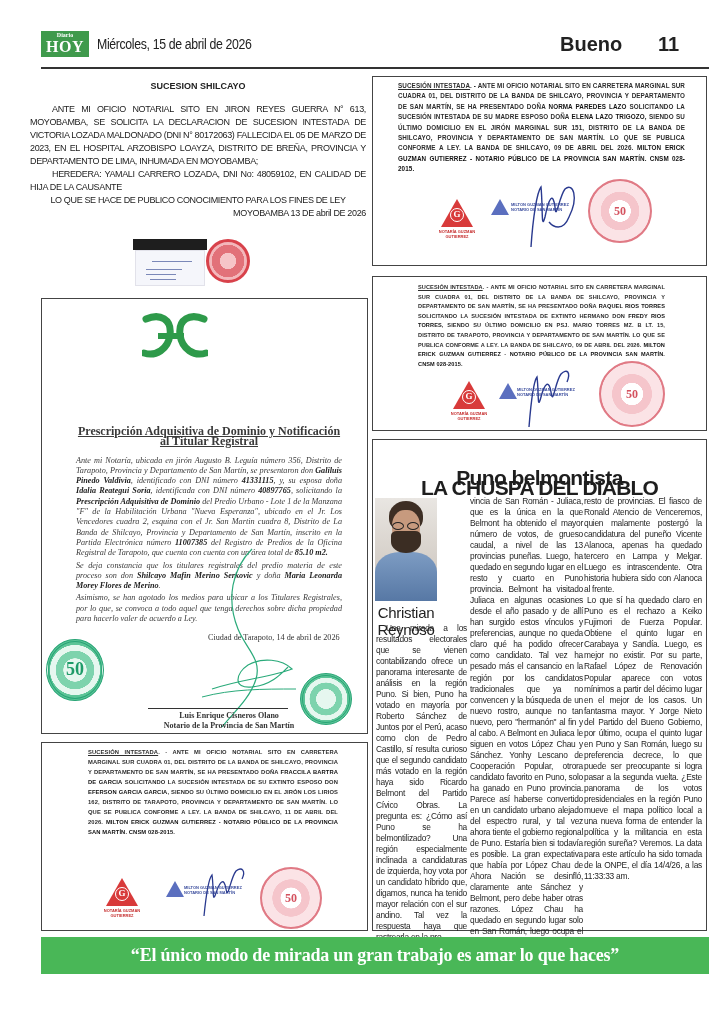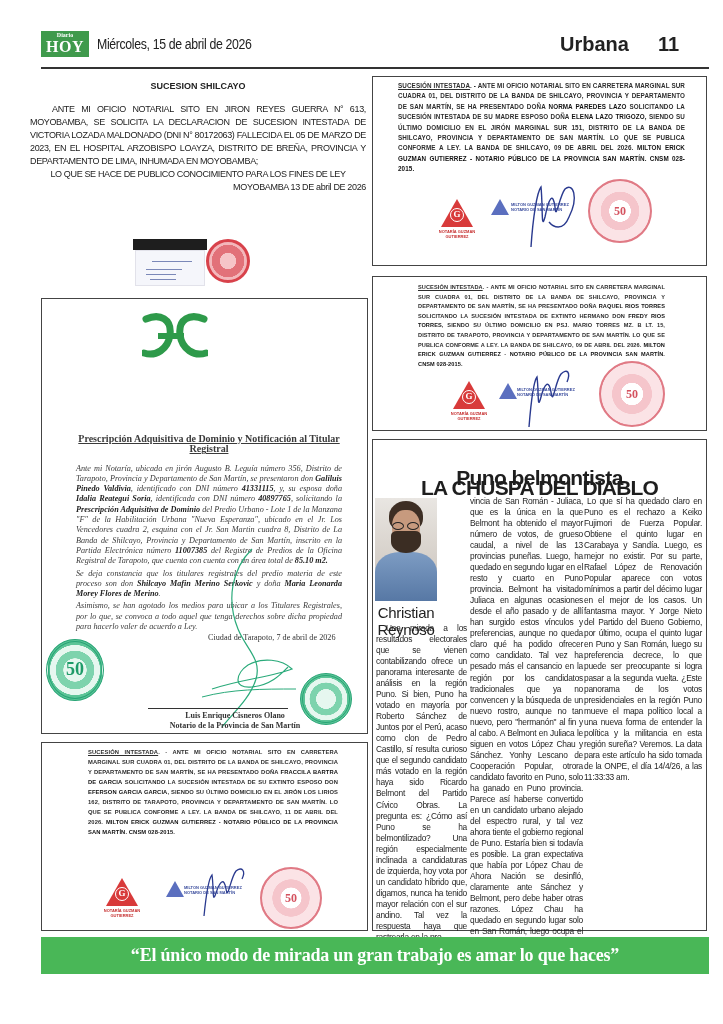--- a/index.html
+++ b/index.html
@@ -54,26 +54,26 @@
   .tri-blue { position: absolute; width: 0; height: 0; border-left: 9px solid transparent; border-right: 9px solid transparent; border-bottom: 16px solid #5b6fbf; }
   .tri-blue-label { position: absolute; font-size: 4px; font-weight: bold; color: #3c4e9e; line-height: 5px; }
   .seal-red { position: absolute; border-radius: 50%; border: 2px solid #e07a85; background: radial-gradient(circle, #fff 0 25%, #f5c5cb 26% 45%, #fbe3e6 46% 70%, #f0a3ad 71%); }
   .seal-red .num { position: absolute; left: 0; right: 0; top: 38%; text-align: center; color: #d4525f; font-size: 12px; font-weight: bold; font-family: "Liberation Serif", serif; }
   .sig svg { position: absolute; overflow: visible; }
 
   
   .cn-logo { position: absolute; left: 100px; top: 14px; width: 66px; height: 48px; }
   .cn-name { position: absolute; left: 0; right: 0; top: 68px; text-align: center; font-family: "Liberation Serif", serif; font-weight: bold; color: #2e9a4a; font-size: 15px; letter-spacing: 0.3px; }
   .cn-body { position: absolute; left: 34px; top: 127px; width: 266px; font-family: "Liberation Serif", serif; font-size: 8.2px; line-height: 10.3px; color: #3a3a3a; text-align: justify; }
-  .cn-body .title { text-align: center; font-weight: bold; text-decoration: underline; margin-bottom: 9px; font-size: 10px; margin-top: 8px; }
+  .cn-body .title { text-align: center; font-weight: bold; text-decoration: underline; margin-bottom: 9px; font-size: 12px; }
   .cn-body p { margin-bottom: 2px; font-style: italic; }
   .cn-body b { color: #222; }
   .cn-city { position: absolute; left: 166px; top: 334px; font-family: "Liberation Serif", serif; font-size: 8.2px; color: #333; }
   .cn-sigline { position: absolute; left: 106px; top: 409px; width: 140px; height: 1px; background: #333; }
-  .cn-signame { position: absolute; left: 98px; top: 412px; width: 190px; text-align: center; font-family: "Liberation Serif", serif; font-weight: bold; font-size: 8px; line-height: 10px; color: #333; }
+  .cn-signame { position: absolute; left: 92px; top: 412px; width: 190px; text-align: center; font-family: "Liberation Serif", serif; font-weight: bold; font-size: 8px; line-height: 10px; color: #333; }
   .seal-green { position: absolute; border-radius: 50%; border: 3px double #27a475; background: radial-gradient(circle, #e6f7ef 0 30%, #7dd3ad 31% 50%, #e6f7ef 51% 65%, #5cc497 66%); }
   .seal-green .num { position: absolute; left: 0; right: 0; top: 30%; text-align: center; color: #1e9b68; font-size: 18px; font-weight: bold; font-family: "Liberation Serif", serif; }
 
   
   .art-title { position: absolute; left: 0; right: 0; top: 4px; text-align: center; font-size: 21px; font-weight: bold; color: #1e1e1e; letter-spacing: -0.8px; line-height: 22px; margin-top: 33px; }
   .art-sub { position: absolute; left: 0; right: 0; top: 27px; text-align: center; font-size: 21px; font-weight: bold; color: #1e1e1e; letter-spacing: -0.6px; line-height: 22px; }
   .photo { position: absolute; left: 2px; top: 58px; width: 62px; height: 103px; background: linear-gradient(180deg, #e9e6e2 0%, #dcd7d1 40%, #c8c1ba 100%); overflow: hidden; }
   .photo .hair { position: absolute; left: 14px; top: 3px; width: 34px; height: 30px; border-radius: 50% 50% 40% 40%; background: #3d2e24; }
   .photo .face { position: absolute; left: 17px; top: 12px; width: 28px; height: 34px; border-radius: 45%; background: #c79a7e; }
   .photo .glasses { position: absolute; left: 17px; top: 24px; width: 28px; height: 8px; }
@@ -93,28 +93,29 @@
 </style>
 </head>
 <body>
 
 <div class="header">
   <div class="logo">
     <span class="diario">Diario</span>
     <span class="hoy">HOY</span>
   </div>
   <div class="date">Miércoles, 15 de abril de  2026</div>
-  <div class="section">Urbana</div>
+  <div class="section">Bueno</div>
   <div class="page">11</div>
 </div>
 <div class="header-rule"></div>
 
 <div class="n1 condensed">
   <div class="title">SUCESION SHILCAYO</div>
   <p>ANTE MI OFICIO NOTARIAL SITO EN JIRON REYES GUERRA N° 613, MOYOBAMBA, SE SOLICITA LA DECLARACION DE SUCESION INTESTADA DE VICTORIA LOZADA MALDONADO (DNI N° 80172063) FALLECIDA EL 05 DE MARZO DE 2023, EN EL HOSPITAL ARZOBISPO LOAYZA, DISTRITO DE BREÑA, PROVINCIA Y DEPARTAMENTO DE LIMA, INHUMADA EN MOYOBAMBA;</p>
+  <p>HEREDERA: YAMALI CARRERO LOZADA, DNI No: 48059102, EN CALIDAD DE HIJA DE LA CAUSANTE</p>
   <p class="center">LO QUE SE HACE DE PUBLICO CONOCIMIENTO PARA LOS FINES DE LEY</p>
   <p class="right">MOYOBAMBA 13 DE abril DE 2026</p>
 </div>
 <div class="n1-stamps">
   <div class="black-bar"></div>
   <div class="sig-card">
     <div class="line" style="top:10px;width:40px;left:16px;"></div>
     <div class="line" style="top:18px;width:36px;"></div>
     <div class="line" style="top:23px;width:30px;"></div>
     <div class="line" style="top:28px;width:26px;left:14px;"></div>
@@ -173,21 +174,21 @@
       <path d="M62 6 C48 0 36 6 38 22 C40 36 52 44 64 40" fill="none" stroke="#2e9a4a" stroke-width="7" stroke-linecap="round"></path>
       <rect x="16" y="20" width="26" height="6" fill="#2e9a4a"></rect>
     </svg>
   </div>
   <div class="cn-body">
     <div class="title">Prescripción Adquisitiva de Dominio y Notificación al Titular Registral</div>
     <p><span>Ante mi Notaría, ubicada en jirón Augusto B. Leguía número 356, Distrito de Tarapoto, Provincia y Departamento de San Martín, se presentaron don </span><b>Galiluis Pinedo Valdivia</b><span>, identificado con DNI número </span><b>41331115</b><span>, y, su esposa doña </span><b>Idalia Reategui Soria</b><span>, identificada con DNI número </span><b>40897765</b><span>, solicitando la </span><b>Prescripción Adquisitiva de Dominio</b><span> del Predio Urbano - Lote 1 de la Manzana "F" de la Habilitación Urbana "Nueva Esperanza", ubicado en el Jr. Los Vencedores cuadra 2, esquina con el Jr. San Martin cuadra 8, Distrito de La Banda de Shilcayo, Provincia y Departamento de San Martín, inscrito en la Partida Electrónica número </span><b>11007385</b><span> del Registro de Predios de la Oficina Registral de Tarapoto, que cuenta con cuenta con un área total de </span><b>85.10 m2.</b></p>
     <p><span>Se deja constancia que los titulares registrales del predio materia de este proceso son don </span><b>Shilcayo Mafin Merino Serkovic</b><span> y doña </span><b>Maria Leonarda Morey Flores de Merino</b><span>.</span></p>
     <p>Asimismo, se han agotado los medios para ubicar a los Titulares Registrales, por lo que, se convoca a todo aquel que tenga derechos sobre dicha propiedad para hacerlo valer de acuerdo a Ley.</p>
   </div>
-  <div class="cn-city">Ciudad de Tarapoto, 7 de abril de 2026</div>
+  <div class="cn-city">Ciudad de Tarapoto, 14 de abril de 2026</div>
   <div class="sig">
     <svg style="left:150px;top:240px;" width="110" height="190" viewBox="0 0 110 190">
       <path d="M60 10 C40 30 34 60 46 90 C54 110 70 120 64 140 C58 160 40 175 30 188" fill="none" stroke="#2aaa7a" stroke-width="1.2"></path>
       <path d="M20 150 C50 140 80 138 100 130 C90 120 70 118 56 126 C44 134 40 150 60 148 C80 146 90 134 96 128" fill="none" stroke="#2aaa7a" stroke-width="1.2"></path>
       <path d="M10 158 C40 150 70 150 104 150" fill="none" stroke="#2aaa7a" stroke-width="1"></path>
     </svg>
   </div>
   <div class="seal-green" style="left:4px;top:340px;width:58px;height:62px;">
       <div class="num">50</div>
     </div>
@@ -235,17 +236,18 @@
       </div>
   </div>
   <div class="photo-caption">Christian Reynoso</div>
   <div class="col col1 condensed">
     <p>Una mirada a los resultados electorales que se vienen contabilizando ofrece un panorama interesante de análisis en la región Puno. Si bien, Puno ha votado en mayoría por Roberto Sánchez de Juntos por el Perú, acaso como clon de Pedro Castillo, sí resulta curioso que el segundo candidato más votado en la región haya sido Ricardo Belmont del Partido Cívico Obras. La pregunta es: ¿Cómo así Puno se ha belmontilizado? Una región especialmente inclinada a candidaturas de izquierda, hoy vota por un candidato híbrido que, digamos, nunca ha tenido mayor relación con el sur andino. Tal vez la respuesta haya que rastrearla en la pro-</p>
   </div>
   <div class="col col2 condensed">
     <p class="noindent">vincia de San Román - Juliaca, que es la única en la que Belmont ha obtenido el mayor número de votos, de grueso caudal, a nivel de las 13 provincias puneñas. Luego, ha quedado en segundo lugar en el resto y cuarto en Puno provincia. Belmont ha visitado Juliaca en algunas ocasiones desde el año pasado y de allí han surgido estos vínculos y preferencias, aunque no queda claro qué ha podido ofrecer como candidato. Tal vez ha pesado más el cansancio en la región por los candidatos tradicionales que ya no convencen y la búsqueda de un nuevo rostro, aunque no tan nuevo, pero "hermanón" al fin y al cabo. A Belmont en Juliaca le siguen en votos López Chau y Sánchez. Yonhy Lescano de Cooperación Popular, otrora candidato favorito en Puno, solo ha ganado en Puno provincia. Parece así haberse convertido en un candidato urbano alejado del espectro rural, y tal vez ahora tiente el gobierno regional de Puno. Estaría bien si todavía es posible. La gran expectativa que había por López Chau de Ahora Nación se desinfló, claramente ante Sánchez y Belmont, pero debe haber otras razones. López Chau ha quedado en segundo lugar solo en San Román, luego ocupa el tercer y cuarto lugar en el</p>
   </div>
   <div class="col col3 condensed">
+    <p class="noindent">resto de provincias. El fiasco de Ronald Atencio de Venceremos, quien malamente postergó la candidatura del puneño Vicente Alanoca, apenas ha quedado tercero en Lampa y Melgar. Luego es intrascendente. Otra historia hubiera sido con Alanoca al frente.</p>
     <p style="text-indent:3px">Lo que sí ha quedado claro en Puno es el rechazo a Keiko Fujimori de Fuerza Popular. Obtiene el quinto lugar en Carabaya y Sandía. Luego, es mejor no existir. Por su parte, Rafael López de Renovación Popular aparece con votos mínimos a partir del décimo lugar en el mejor de los casos. Un fantasma mayor. Y Jorge Nieto del Partido del Bueno Gobierno, por último, ocupa el quinto lugar en Puno y San Román, luego su preferencia decrece, lo que puede ser preocupante si logra pasar a la segunda vuelta. ¿Este panorama de los votos presidenciales en la región Puno mueve el mapa político local a una nueva forma de entender la política y la militancia en esta región sureña? Veremos. La data para este artículo ha sido tomada de la ONPE, el día 14/4/26, a las 11:33:33 am.</p>
   </div>
 </div>
 
 <div class="quote-bar">“El único modo de mirada un gran trabajo es amar lo que haces”</div>
 
 </body></html>

